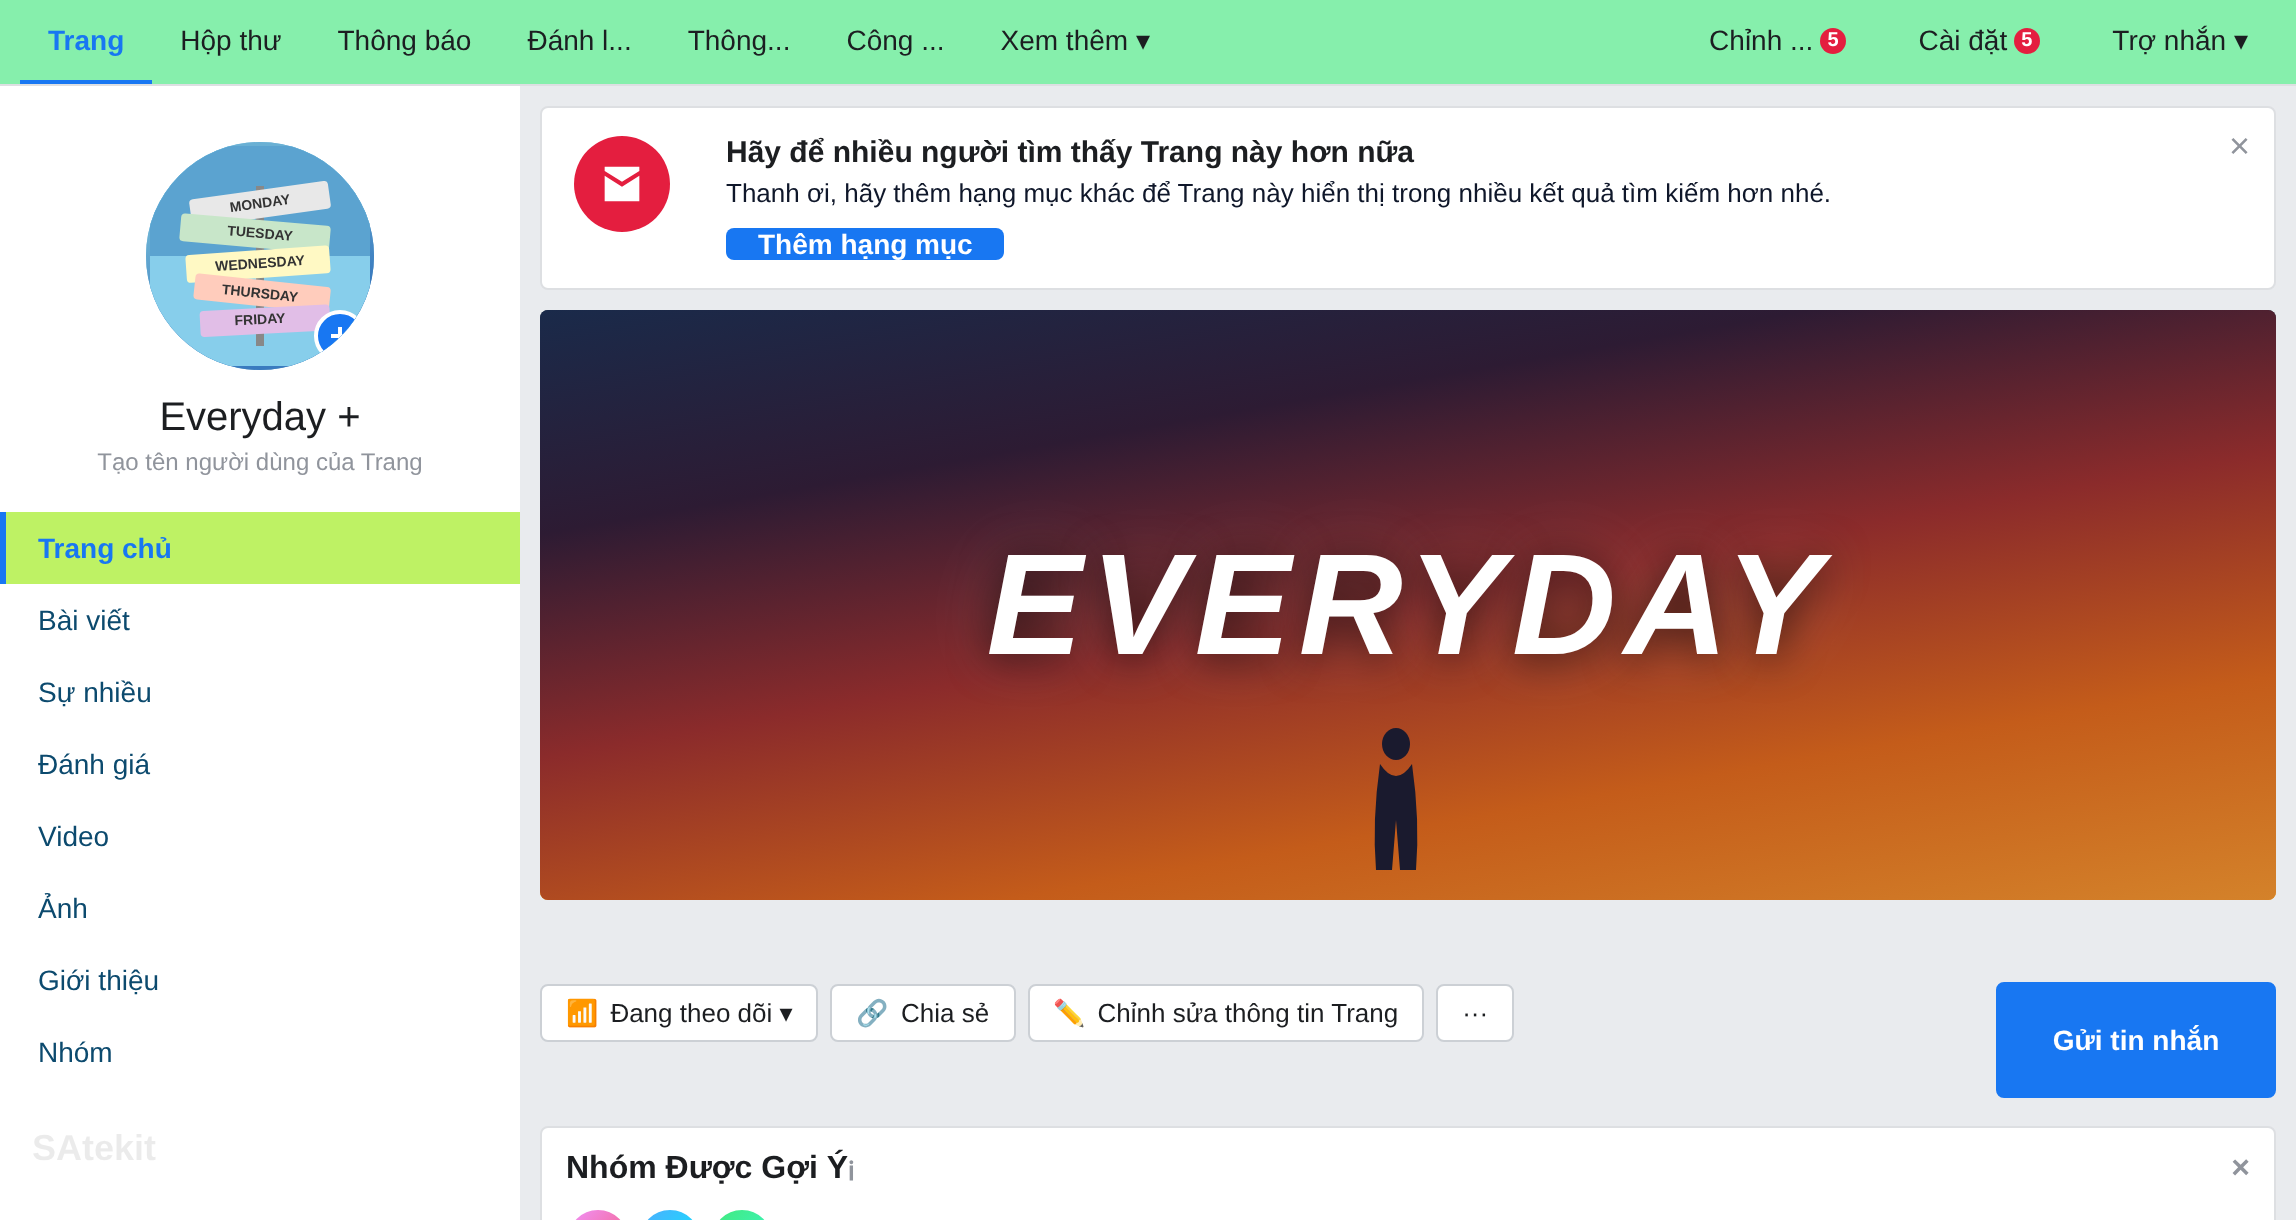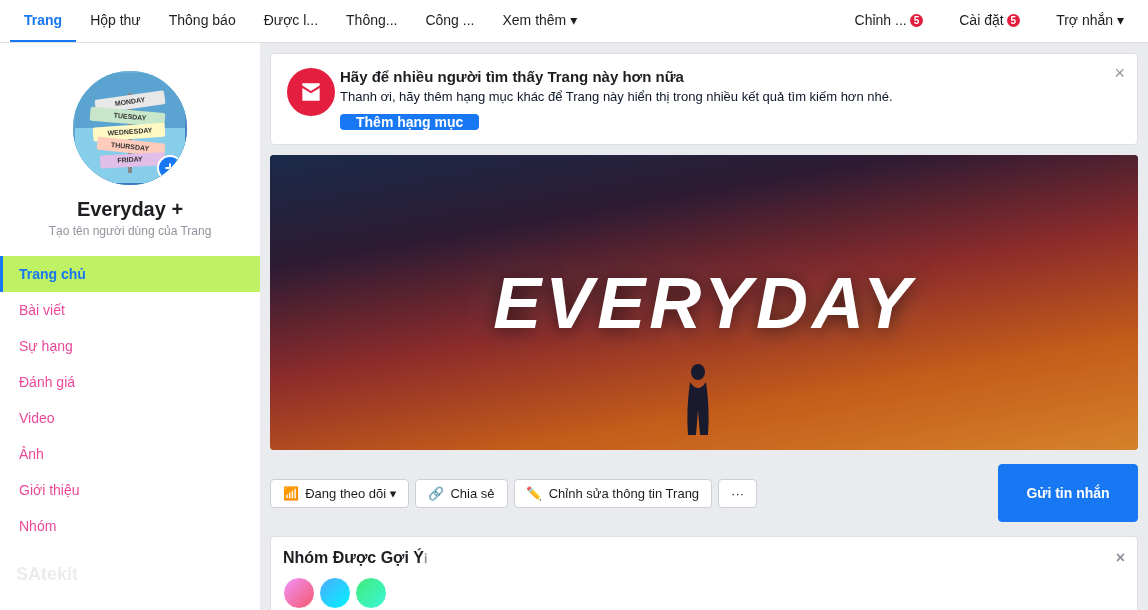--- a/index.html
+++ b/index.html
@@ -1,20 +1,20 @@
 <!DOCTYPE html>
 <html><head>
   <meta charset="utf-8">
   <style>
     * { margin: 0; padding: 0; box-sizing: border-box; }
     body { font-family: -apple-system, BlinkMacSystemFont, 'Segoe UI', Helvetica, Arial, sans-serif; font-size: 14px; background: #e9ebee; color: #1c1e21; }
 
     
     .top-nav {
-      background: #ffffff;
+      background: #86efac;
       border-bottom: 1px solid #dddfe2;
       display: flex;
       align-items: stretch;
       height: 43px;
       padding: 0 10px;
       position: relative;
     }
     .top-nav .nav-items {
       display: flex;
       align-items: stretch;
@@ -111,40 +111,40 @@
       align-items: center;
       justify-content: center;
       color: #fff;
       font-size: 18px;
       font-weight: bold;
       cursor: pointer;
       border: 2px solid #fff;
     }
     .page-name {
       font-size: 20px;
-      font-weight: bold;
+      font-weight: normal;
       margin-top: 10px;
       color: #1c1e21;
     }
     .page-subtext {
       font-size: 12px;
       color: #90949c;
       text-align: center;
       margin-top: 3px;
     }
     .sidebar-nav {
       margin-top: 8px;
     }
     .sidebar-nav-item {
       display: flex;
       align-items: center;
       padding: 10px 16px;
       cursor: pointer;
       font-size: 14px;
-      color: #ec4899;
+      color: #0c4a6e;
       border-left: 3px solid transparent;
     }
     .sidebar-nav-item.active {
       background: #bef264;
       border-left: 3px solid #1877f2;
       color: #1877f2;
       font-weight: 600;
     }
     .watermark {
       padding: 20px 16px;
@@ -160,21 +160,21 @@
     }
 
     
     .notification-banner {
       background: #fff;
       border: 1px solid #dddfe2;
       border-radius: 4px;
       padding: 14px 16px;
       display: flex;
       align-items: flex-start;
-      gap: 5px;
+      gap: 28px;
       margin-bottom: 10px;
       position: relative;
     }
     .notif-icon {
       width: 48px;
       height: 48px;
       background: #e41e3f;
       border-radius: 50%;
       display: flex;
       align-items: center;
@@ -274,20 +274,21 @@
     .action-btn-primary {
       background: #1877f2;
       color: #fff;
       border: 1px solid #1877f2;
       border-radius: 4px;
       padding: 20px 18px;
       font-size: 14px;
       font-weight: 600;
       cursor: pointer;
       min-width: 140px;
+      margin-top: 27px;
     }
 
     
     .bottom-section {
       display: flex;
       gap: 10px;
       margin-top: 10px;
     }
     .suggested-group {
       background: #fff;
@@ -320,21 +321,21 @@
     .mini-avatar:nth-child(3) { background: linear-gradient(135deg, #43e97b, #38f9d7); }
   </style>
 </head>
 <body>
 
 <nav class="top-nav">
   <div class="nav-items">
     <div class="nav-item active">Trang</div>
     <div class="nav-item">Hộp thư</div>
     <div class="nav-item">Thông báo</div>
-    <div class="nav-item">Được l...</div>
+    <div class="nav-item">Đánh l...</div>
     <div class="nav-item">Thông...</div>
     <div class="nav-item">Công ...</div>
     <div class="nav-item">Xem thêm ▾</div>
   </div>
   <div class="right-nav">
     <div class="nav-item">
       <span>Chỉnh ...</span>
       <span class="badge">5</span>
     </div>
     <div class="nav-item">
@@ -372,21 +373,21 @@
         </div>
         <div class="avatar-add-btn">+</div>
       </div>
       <div class="page-name">Everyday +</div>
       <div class="page-subtext">Tạo tên người dùng của Trang</div>
     </div>
 
     <nav class="sidebar-nav">
       <div class="sidebar-nav-item active">Trang chủ</div>
       <div class="sidebar-nav-item">Bài viết</div>
-      <div class="sidebar-nav-item">Sự hạng</div>
+      <div class="sidebar-nav-item">Sự nhiều</div>
       <div class="sidebar-nav-item">Đánh giá</div>
       <div class="sidebar-nav-item">Video</div>
       <div class="sidebar-nav-item">Ảnh</div>
       <div class="sidebar-nav-item">Giới thiệu</div>
       <div class="sidebar-nav-item">Nhóm</div>
     </nav>
 
     <div class="watermark">SAtekit</div>
   </aside>
 

